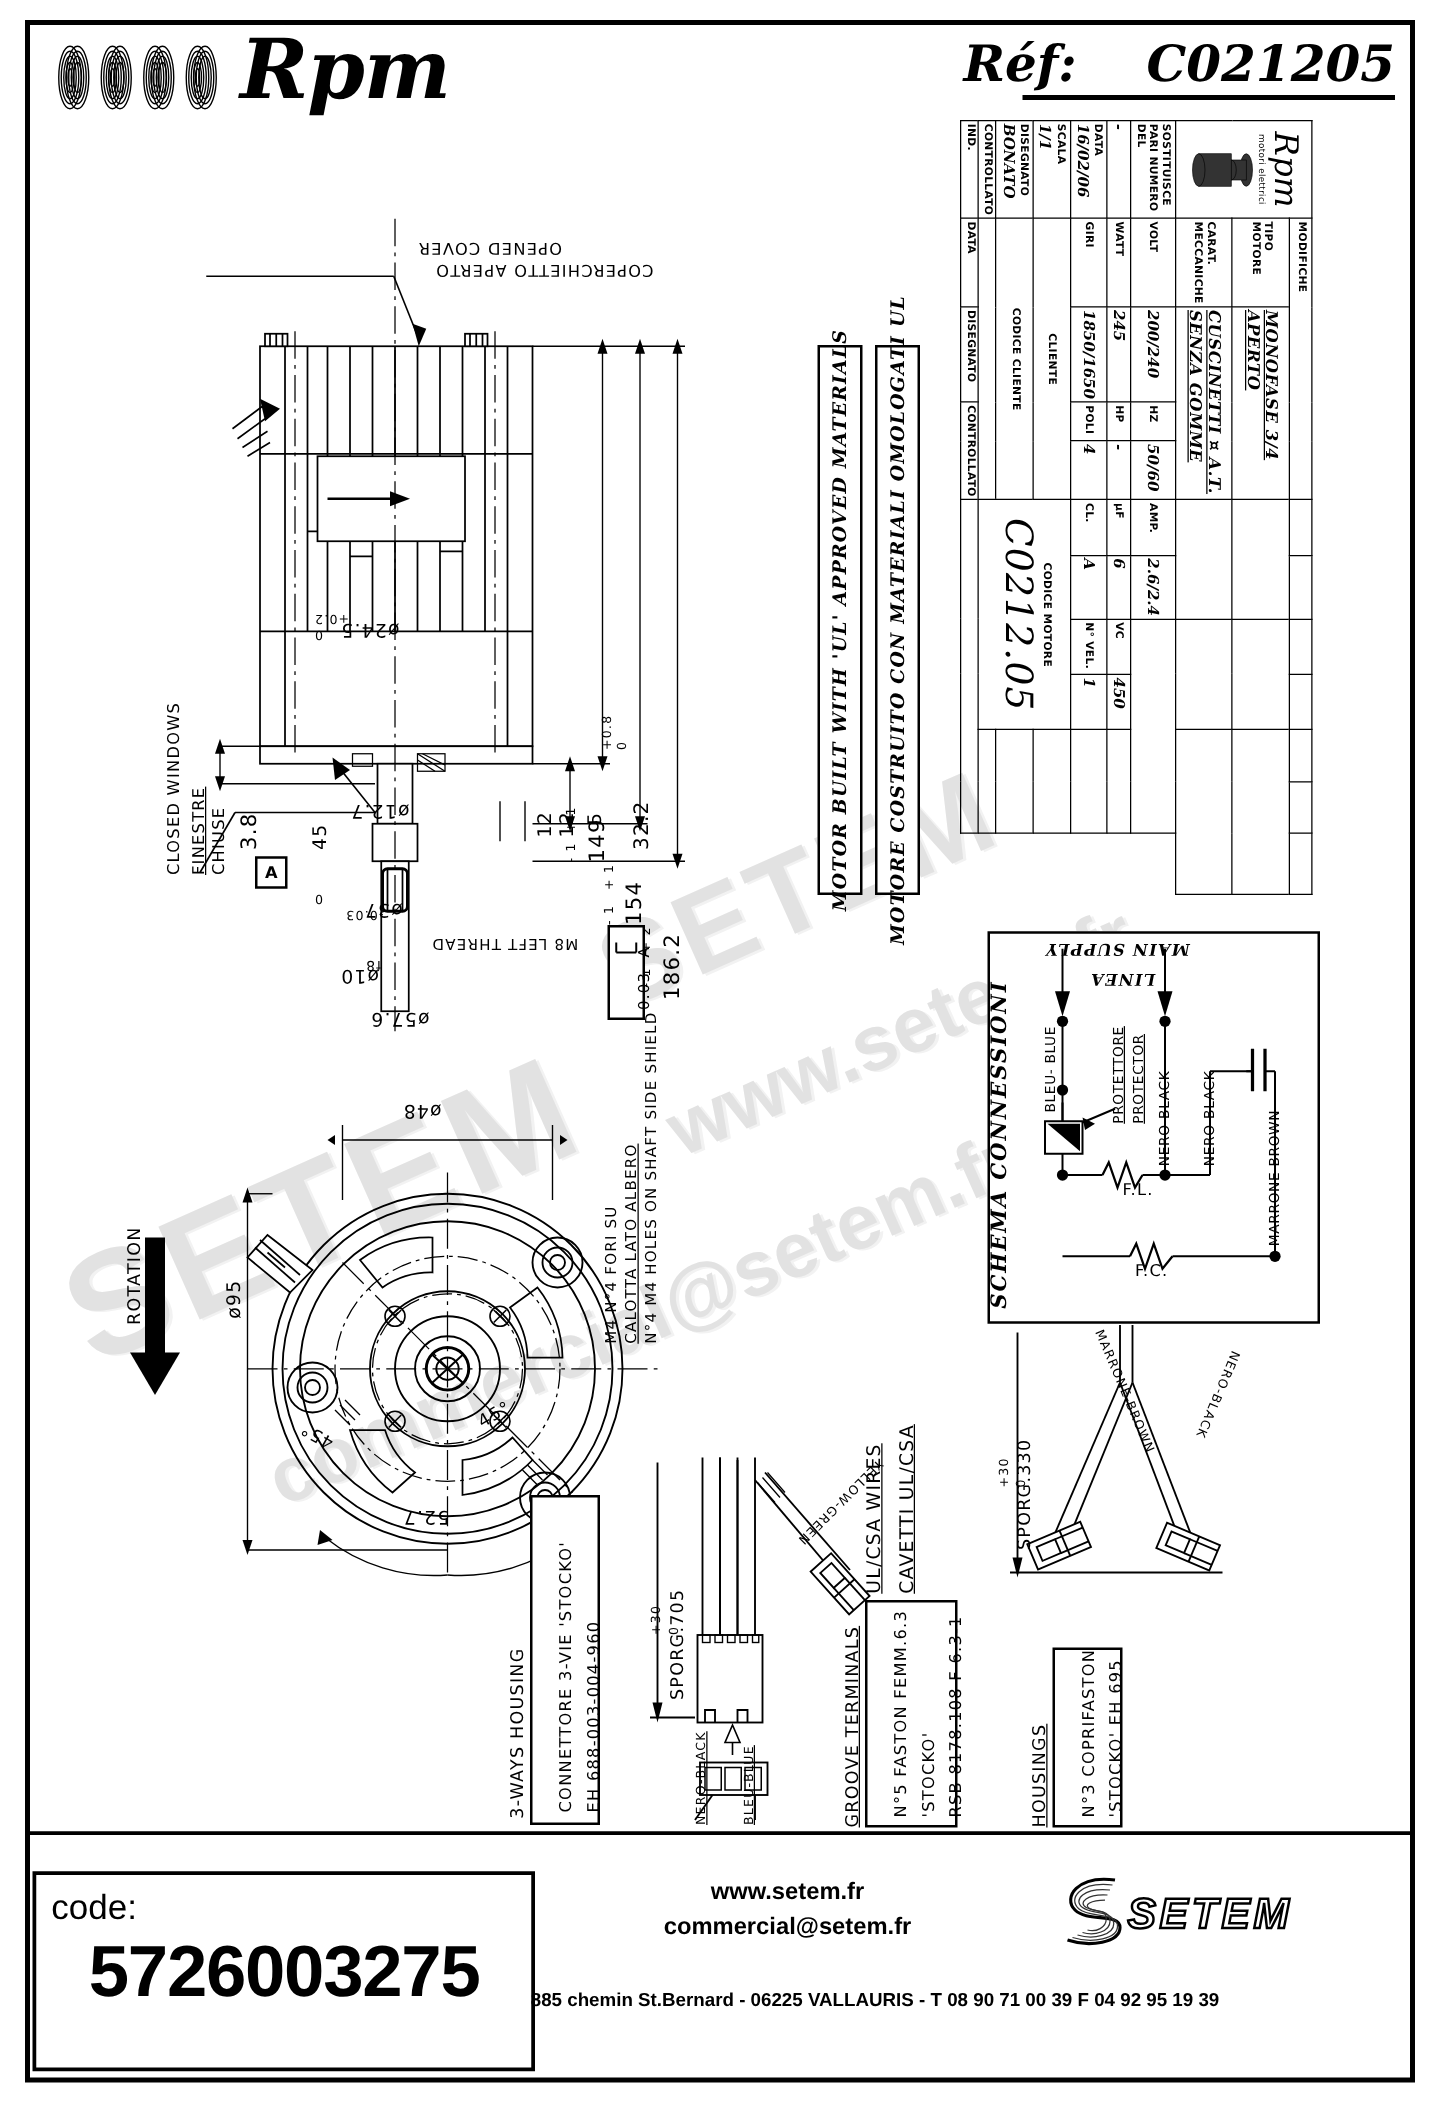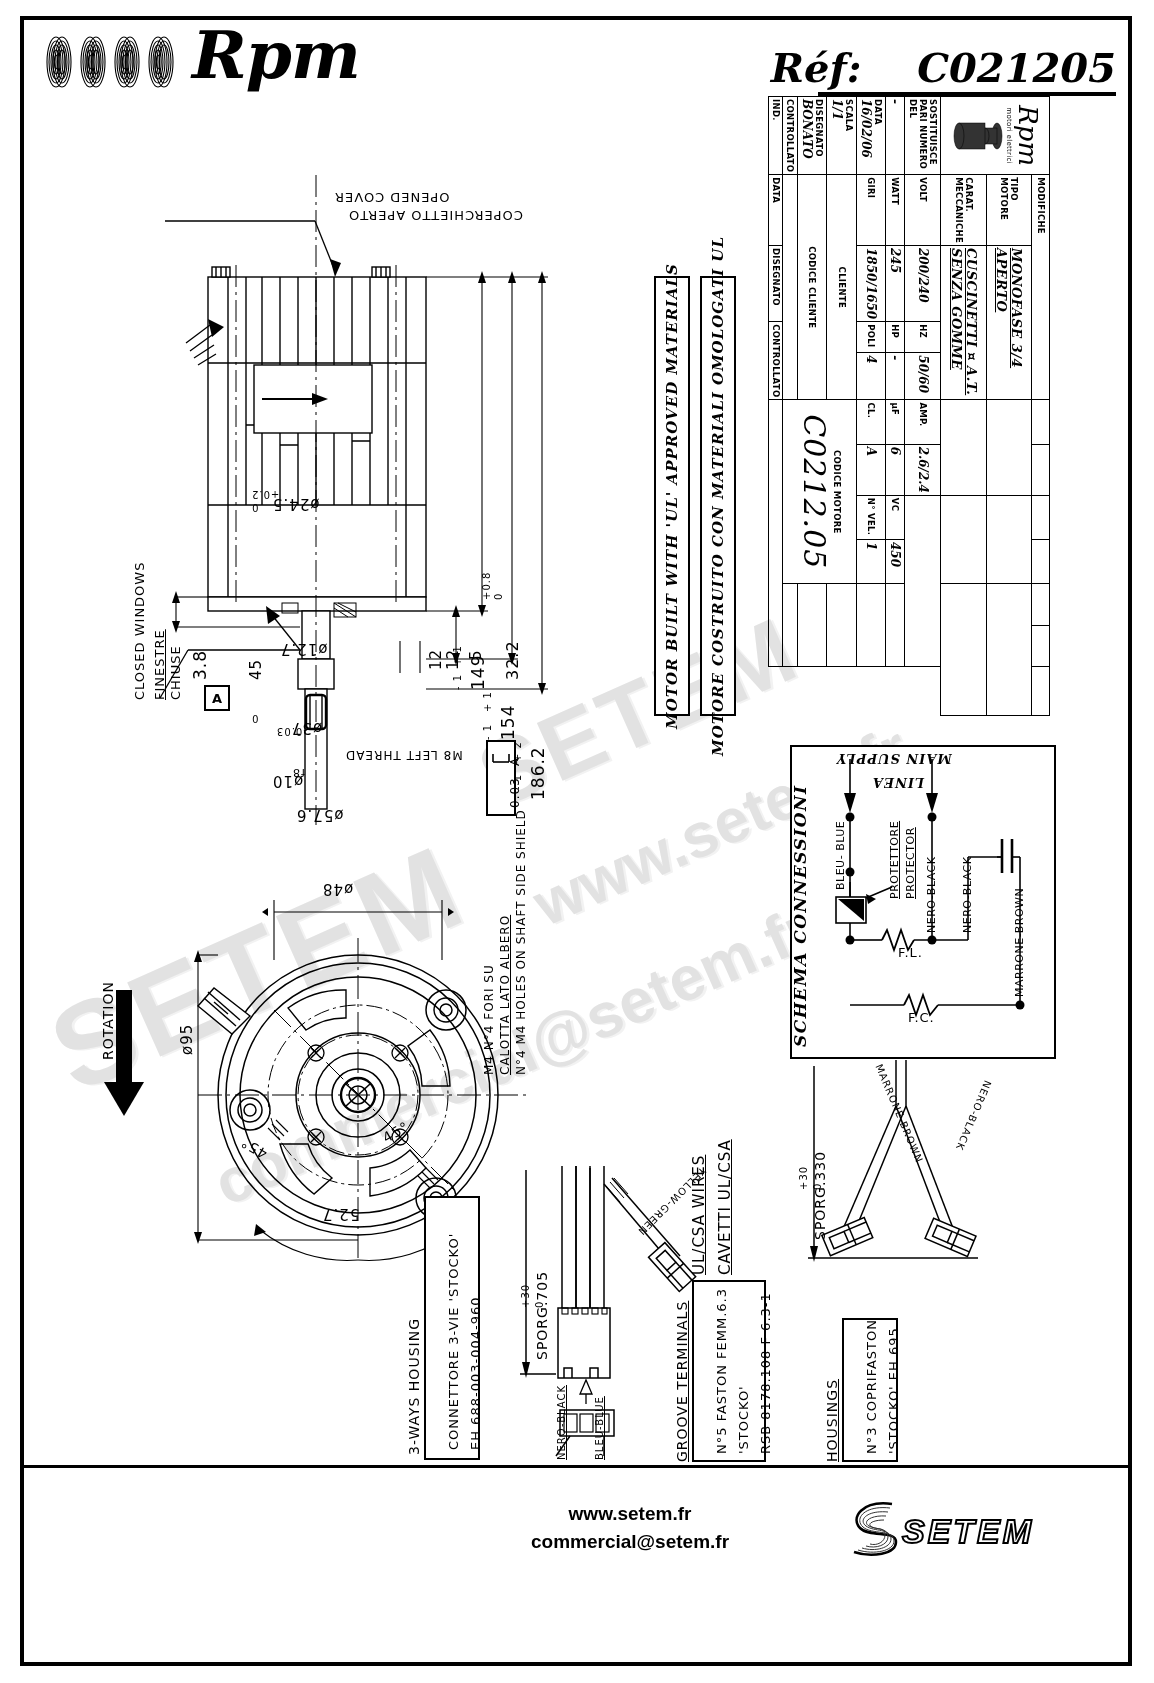--- a/index.html
+++ b/index.html
@@ -23,21 +23,21 @@
   .logo-rpm{
     position:absolute;left:42px;top:28px;width:300px;height:70px;
   }
   .logo-rpm .coils{position:absolute;left:0;top:8px;width:148px;height:52px;}
   .logo-rpm .word{
     position:absolute;left:150px;top:-6px;
     font-family:"DejaVu Serif", serif;font-style:italic;font-weight:bold;
     font-size:66px;letter-spacing:-1px;line-height:1;
   }
   .ref-block{
-    position:absolute;right:38px;top:44px;text-align:center;
+    position:absolute;right:38px;top:28px;text-align:center;
   }
   .ref-block .ref-text{
     font-family:"DejaVu Serif", serif;font-style:italic;font-weight:bold;font-size:40px;
     white-space:nowrap;
   }
   .ref-block .ref-rule{height:4px;background:#000;margin-top:1px;width:298px;margin-left:auto;}
 
   
   .rot90{transform:rotate(-90deg);transform-origin:0 0;white-space:nowrap;position:absolute;}
   .rot180{transform:rotate(180deg);white-space:nowrap;position:absolute;}
@@ -1000,25 +1000,30 @@
   </div>
   <div class="notebox" style="left:842px;top:1318px;width:52px;height:140px;">
     <div class="inner rot90" style="left:18px;top:134px;">
       <span>N°3 COPRIFASTON</span>
     </div>
     <div class="inner rot90" style="left:40px;top:134px;">
       <span>'STOCKO' EH 695</span>
     </div>
   </div>
 
+  <div class="code-box">
+    <div class="code-label">code:</div>
+    <div class="code-value">5726003275</div>
+  </div>
 
   <div class="foot-web">
     <div>www.setem.fr</div>
     <div>commercial@setem.fr</div>
   </div>
+  <div class="foot-addr">885 chemin St.Bernard  -  06225 VALLAURIS  -  T 08 90 71 00 39   F 04 92 95 19 39</div>
 
   <div class="setem-logo">
     <svg width="70" height="70" viewBox="0 0 70 70" style="position:absolute;left:0;top:0;">
       <g fill="none" stroke="#333" stroke-width="1">
         <path d="M52 10 C 22 6, 10 24, 20 34 C 30 44, 56 36, 56 48 C 56 60, 32 64, 14 58" stroke-width="2.5" stroke="#000"></path>
         <path d="M50 14 C 24 11, 14 25, 23 33 C 32 41, 54 35, 54 47 C 54 57, 34 61, 18 56"></path>
         <path d="M48 18 C 27 16, 18 26, 26 32 C 34 38, 51 34, 51 45 C 51 54, 35 58, 22 54"></path>
         <path d="M46 22 C 30 21, 22 28, 29 32 C 36 36, 48 33, 48 43 C 48 51, 36 55, 26 52"></path>
         <path d="M44 26 C 33 26, 26 30, 32 33 C 38 36, 45 33, 45 41 C 45 48, 37 52, 30 50"></path>
       </g>

